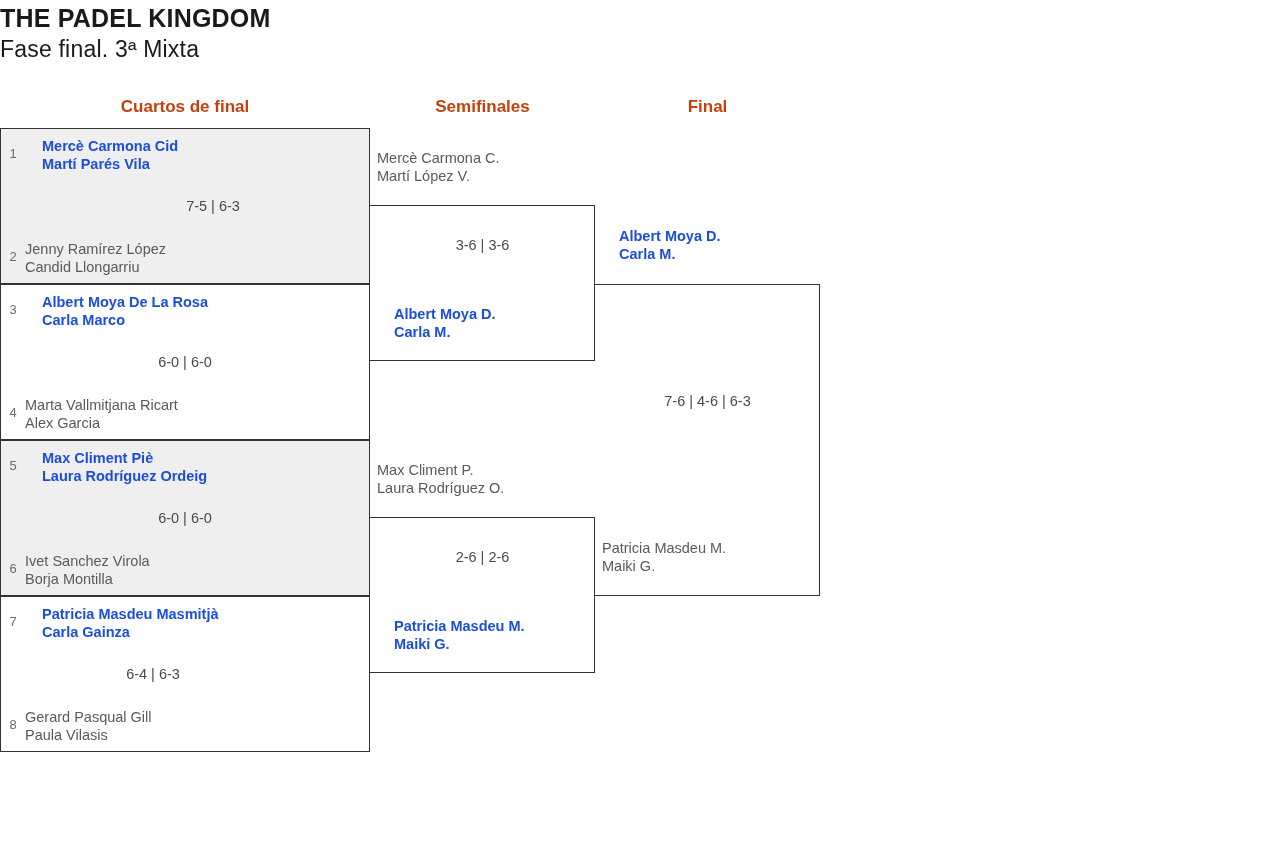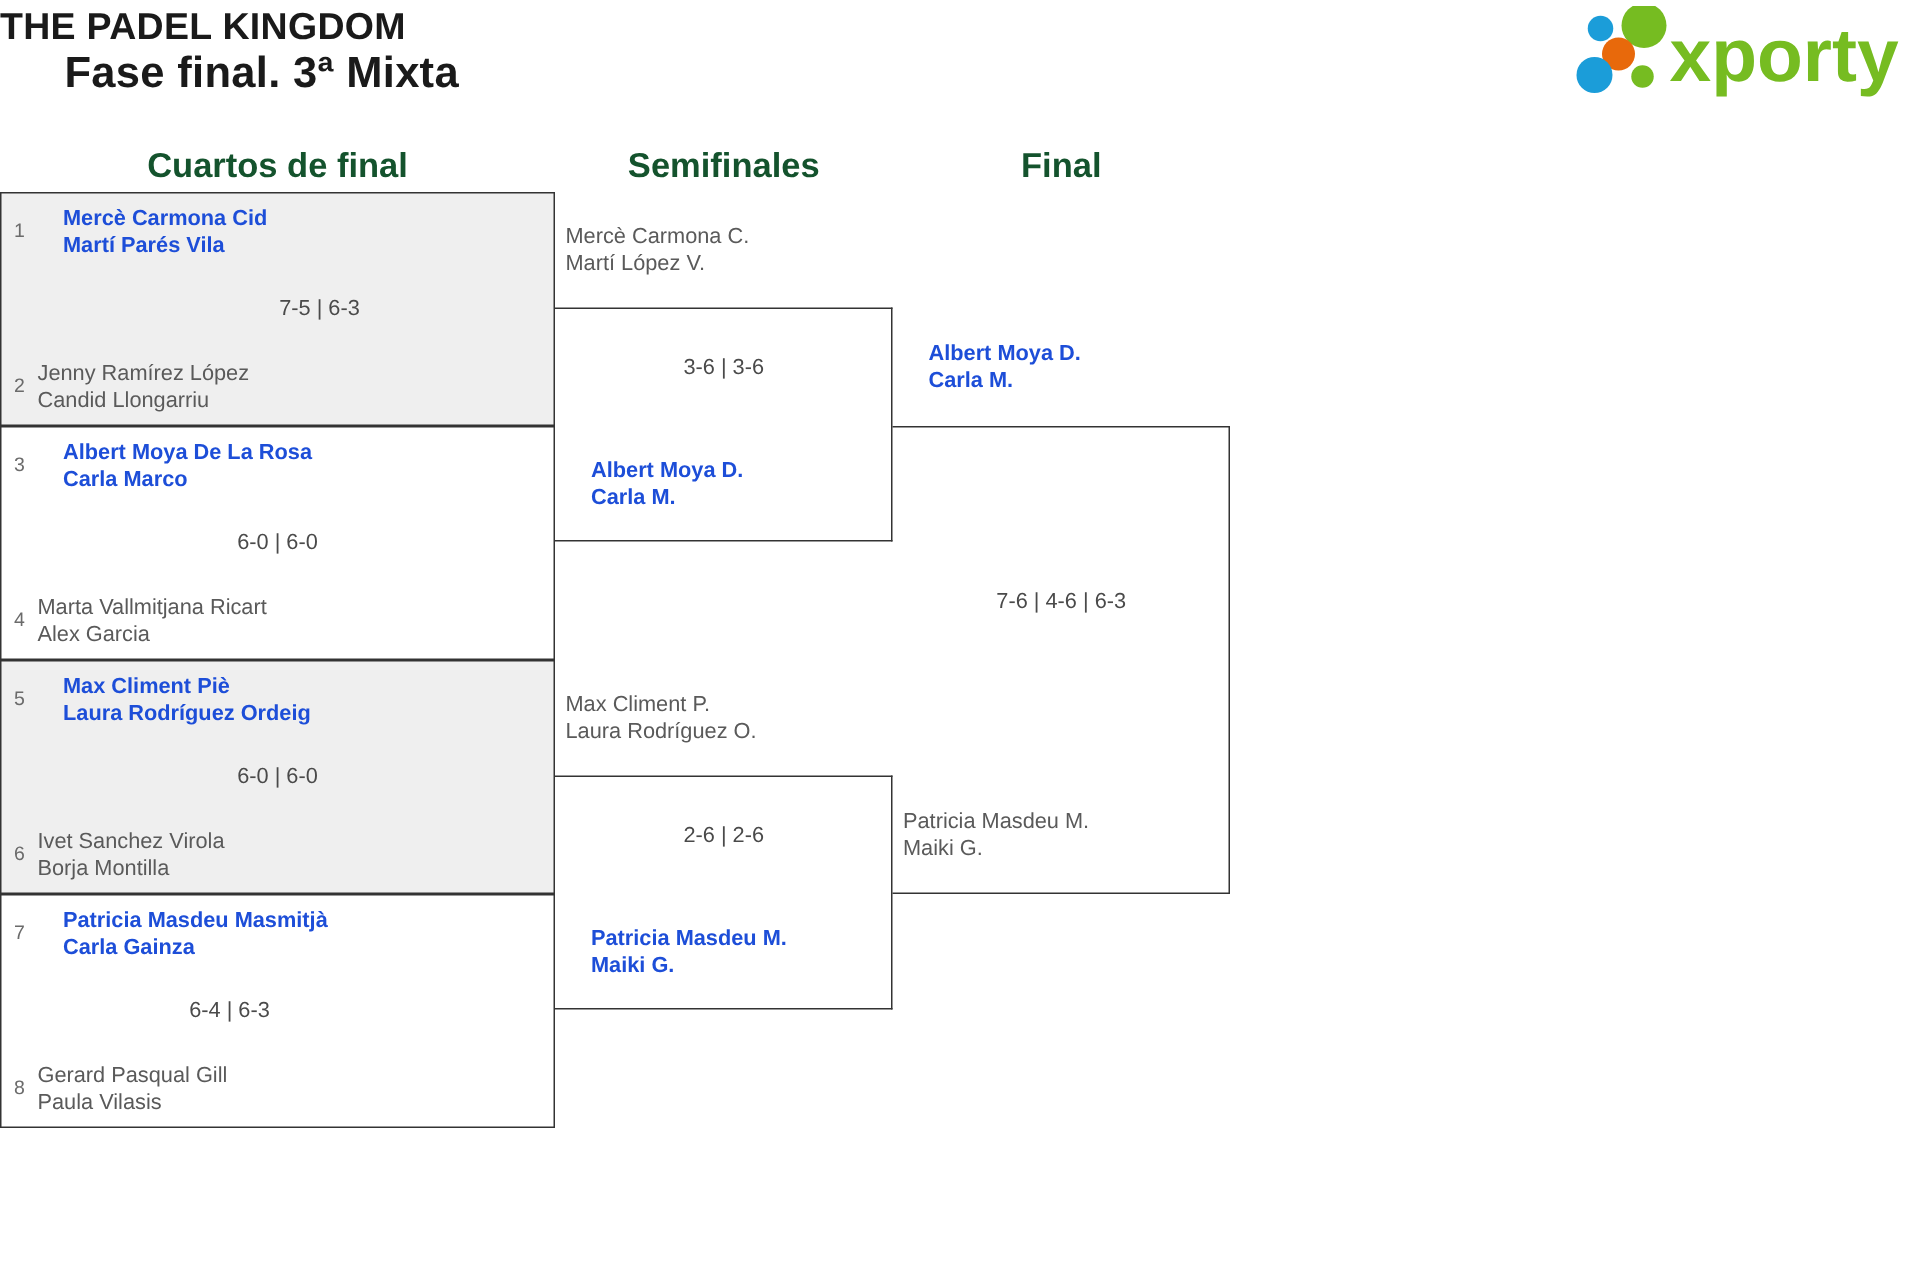--- a/index.html
+++ b/index.html
@@ -27,43 +27,42 @@
   }
   .title-line1 {
     font-size: 25px;
     font-weight: 700;
     letter-spacing: 0.2px;
     line-height: 32px;
     color: #1a1a1a;
     white-space: nowrap;
   }
   .title-line2 {
-    font-size: 29px;
-    font-weight: 700;
+    font-size: 23px;
+    font-weight: 400;
     letter-spacing: 0.2px;
     line-height: 31px;
     color: #1a1a1a;
     white-space: nowrap;
-    margin-left: 43px;
   }
 
   
   #logo {
     position: absolute;
     right: 6px; top: 4px;
     width: 226px; height: 66px;
   }
   #logo svg { display: block; }
 
   
   .round-header {
     position: absolute;
-    font-size: 23px;
+    font-size: 17px;
     font-weight: 600;
-    color: #14532d;
+    color: #c2410c;
     text-align: center;
     white-space: nowrap;
   }
   #hdr-qf { left: 0px;   top: 97px; width: 370px; }
   #hdr-sf { left: 370px; top: 97px; width: 225px; }
   #hdr-f  { left: 595px; top: 97px; width: 225px; }
 
   
   #bracket {
     position: absolute;
@@ -138,32 +137,20 @@
 </head>
 <body>
 
 <div id="header">
 
   <div id="title-block">
     <div class="title-line1">THE PADEL KINGDOM</div>
     <div class="title-line2">Fase final. 3ª Mixta</div>
   </div>
 
-  <div id="logo">
-    <svg width="226" height="66" viewBox="0 0 226 66" xmlns="http://www.w3.org/2000/svg">
-
-      <circle cx="19" cy="15" r="8.5" fill="#1b9dd9"></circle>
-      <circle cx="48" cy="13" r="15" fill="#76bc21"></circle>
-      <circle cx="31" cy="32" r="11" fill="#e8690b"></circle>
-      <circle cx="15" cy="46" r="12" fill="#1b9dd9"></circle>
-      <circle cx="47" cy="47" r="7.5" fill="#76bc21"></circle>
-
-      <text x="65" y="50" font-family="Liberation Sans, sans-serif" font-size="50" font-weight="700" fill="#76bc21">xporty</text>
-    </svg>
-  </div>
 </div>
 
 <div id="hdr-qf" class="round-header">Cuartos de final</div>
 <div id="hdr-sf" class="round-header">Semifinales</div>
 <div id="hdr-f" class="round-header">Final</div>
 
 <div id="bracket">
 
   <div class="qf-box shaded" style="top:128px; height:156px;"></div>
   <div class="seed" style="left:4px; top:146px;">1</div>

